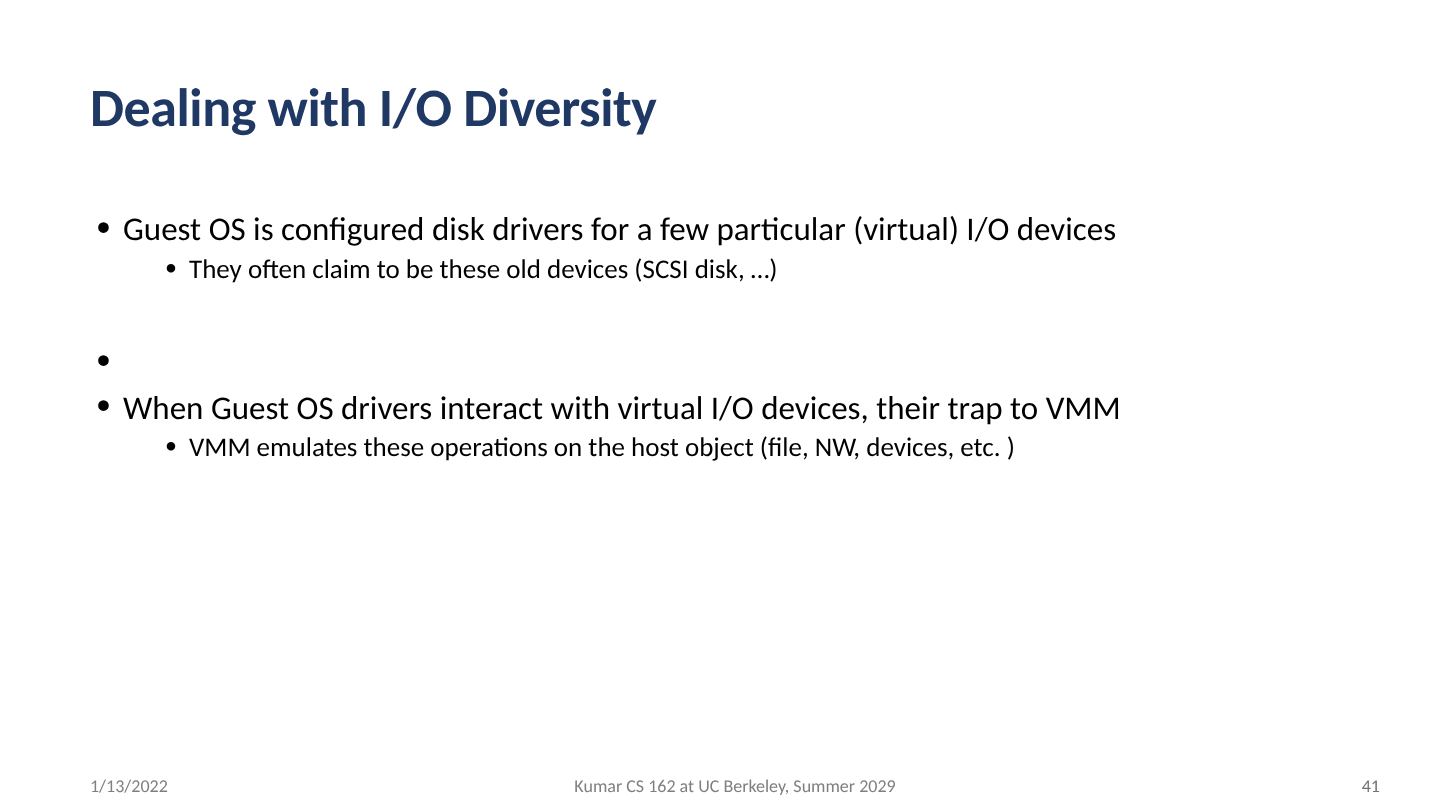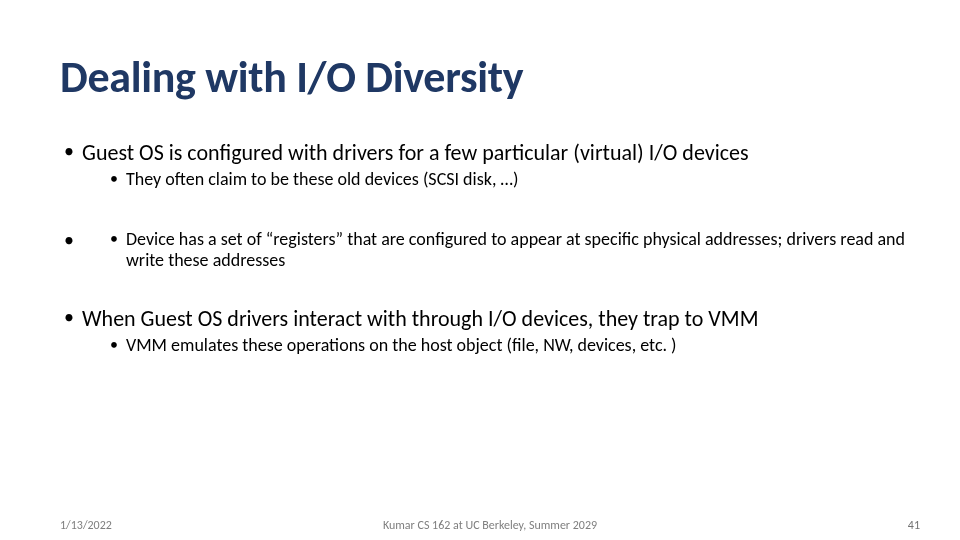--- a/index.html
+++ b/index.html
@@ -15,21 +15,21 @@
   .slide {
     position: relative;
     width: 960px;
     height: 540px;
     box-sizing: border-box;
   }
   .title {
     position: absolute;
     top: 50px;
     left: 60px;
-    font-size: 44px;
+    font-size: 36px;
     font-weight: 700;
     color: #1f3864;
     letter-spacing: -0.3px;
   }
   .body {
     position: absolute;
     top: 140px;
     left: 60px;
     right: 40px;
   }
@@ -93,46 +93,41 @@
 </head>
 <body>
 
 <div class="slide">
 
   <div class="title">Dealing with I/O Diversity</div>
 
   <div class="body">
     <ul class="lvl1">
       <li>
-        <span>Guest OS is configured with drivers for a few particular (virtual) I/O devices</span>
+        <span>Guest OS is configured disk drivers for a few particular (virtual) I/O devices</span>
         <ul class="lvl2">
           <li>
             <span>They often claim to be these old devices (SCSI disk, …)</span>
           </li>
         </ul>
       </li>
     </ul>
 
     <div class="spacer"></div>
 
     <ul class="lvl1">
       <li>
-        <ul class="lvl2">
-          <li>
-            <span>Device has a set of “registers” that are configured to appear at specific physical addresses; drivers read and write these addresses</span>
-          </li>
-        </ul>
       </li>
     </ul>
 
     <div class="spacer"></div>
 
     <ul class="lvl1">
       <li>
-        <span>When Guest OS drivers interact with through I/O devices, they trap to VMM</span>
+        <span>When Guest OS drivers interact with virtual I/O devices, their trap to VMM</span>
         <ul class="lvl2">
           <li>
             <span>VMM emulates these operations on the host object (file, NW, devices, etc. )</span>
           </li>
         </ul>
       </li>
     </ul>
   </div>
 
   <div class="footer">

